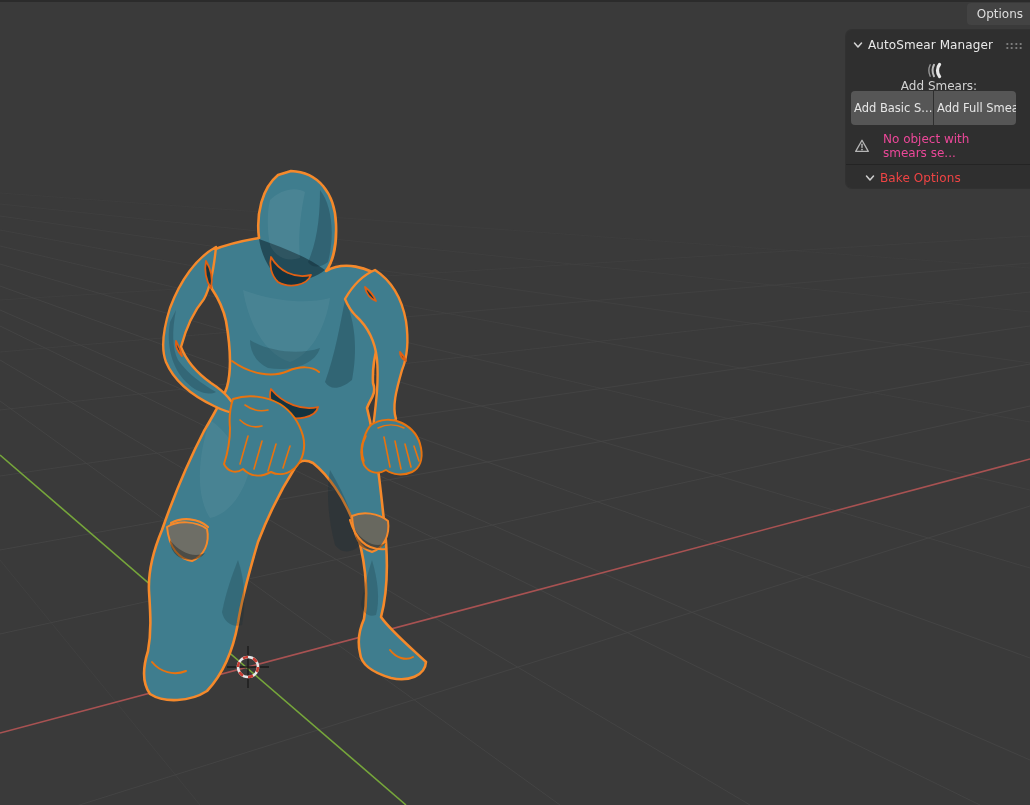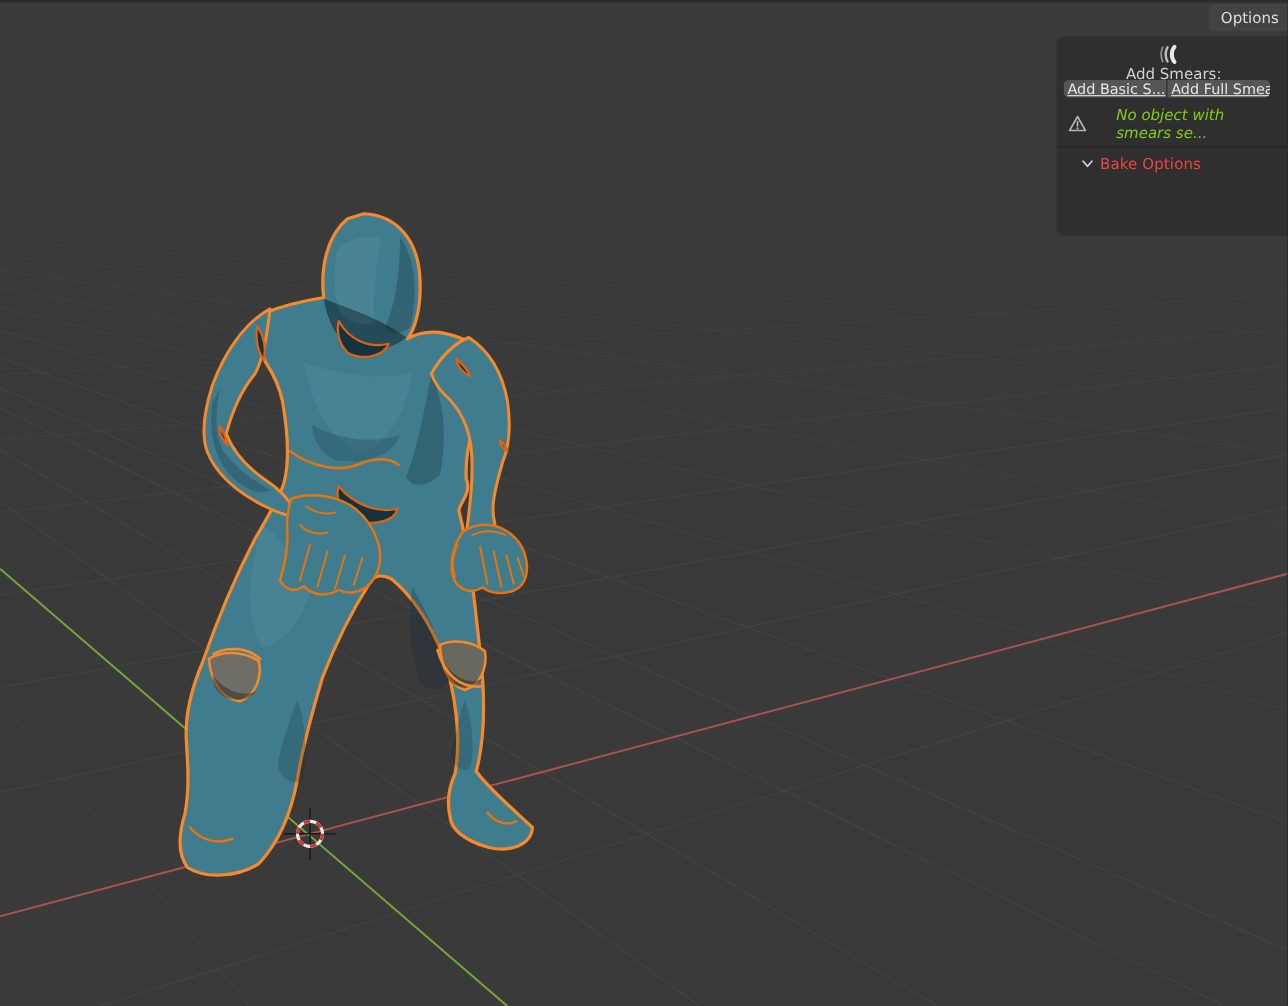--- a/index.html
+++ b/index.html
@@ -27,29 +27,29 @@
   .panel-header{display:flex;align-items:center;height:24px;padding:3px 8px 0 5px;}
   .panel-title{color:#e9e9e9;font-size:12px;margin-left:3px;letter-spacing:0.1px;}
   .grip{
     margin-left:auto;width:17px;height:7px;
     background-image:radial-gradient(circle,#8d8d8d 0.9px,rgba(0,0,0,0) 1.1px);
     background-size:4.5px 4px;background-position:0 0;
   }
   .row{display:flex;align-items:center;padding:0 14px 0 8px;}
   .label-row{height:26px;margin-top:5px;flex-direction:column;}
   .label-row span{margin-left:8px;color:#d2d2d2;}
-  .btn-row{display:flex;height:14px;margin:3px 14px 0 5px;gap:1px;text-decoration:underline;}
+  .btn-row{display:flex;height:34px;margin:3px 14px 0 5px;gap:1px;}
   .btn-row button{
     flex:1;border:none;background:#565656;color:#e6e6e6;font-size:11.5px;
     font-family:inherit;padding:0 3px;white-space:nowrap;overflow:hidden;cursor:default;
   }
   .btn-row button:first-child{border-radius:4px 0 0 4px;}
   .btn-row button:last-child{border-radius:0 4px 4px 0;}
   .warn-row{height:26px;margin-top:8px;}
-  .warn-row span{margin-left:23px;color:#84cc16;font-style:italic;}
+  .warn-row span{margin-left:13px;color:#ec4899;}
   .subpanel-header{
     display:flex;align-items:center;height:25px;margin-top:5px;padding-left:17px;
     border-top:1px solid rgba(28,28,28,0.55);
   }
   .subpanel-header .panel-title{color:#ef4444;}
   .icon{flex:0 0 auto;display:block;}
 </style>
 </head>
 <body>
 
@@ -221,20 +221,27 @@
       <circle cx="248" cy="667" r="10" fill="none" stroke="#c83c32" stroke-width="2.6" stroke-dasharray="5.2 5.2"></circle>
     </g>
   </svg>
 
   <div class="top-strip"></div>
 
   <button class="options-btn">Options</button>
 
   <div class="panel">
 
+    <div class="panel-header">
+      <svg class="icon" width="14" height="14" viewBox="0 0 14 14">
+        <path d="M3.5,5 L7,9 L10.5,5" fill="none" stroke="#d4d4d4" stroke-width="1.5" stroke-linecap="round" stroke-linejoin="round"></path>
+      </svg>
+      <span class="panel-title">AutoSmear Manager</span>
+      <span class="grip"></span>
+    </div>
 
     <div class="row label-row">
       <svg class="icon" width="17" height="17" viewBox="0 0 17 17">
         <path d="M3.2,2.8 C1.6,6.2 1.6,10.8 3.2,14.2" fill="none" stroke="#969696" stroke-width="1.4" stroke-linecap="round"></path>
         <path d="M7,2.8 C5.2,6.2 5.2,10.8 7,14.2" fill="none" stroke="#bdbdbd" stroke-width="2" stroke-linecap="round"></path>
         <path d="M12.6,2.4 C9.8,5.6 9.8,11.4 12.6,14.6" fill="none" stroke="#e9e9e9" stroke-width="3.2" stroke-linecap="round"></path>
       </svg>
       <span>Add Smears:</span>
     </div>
 

